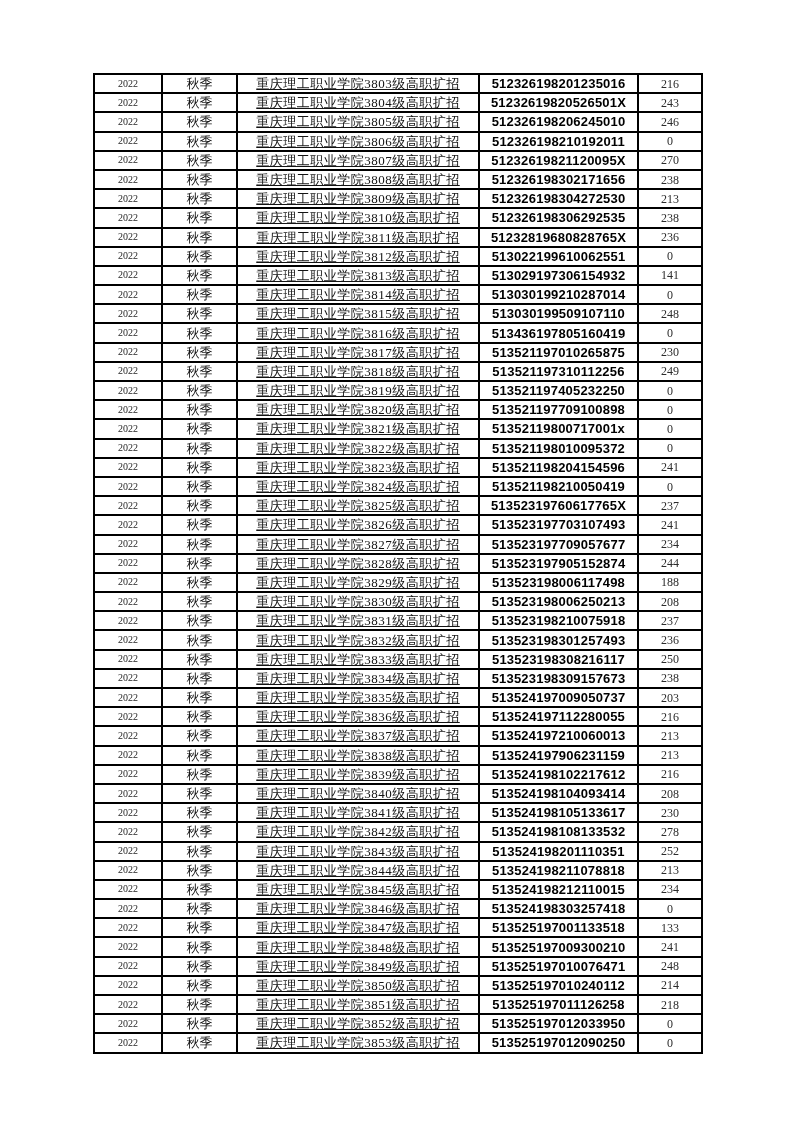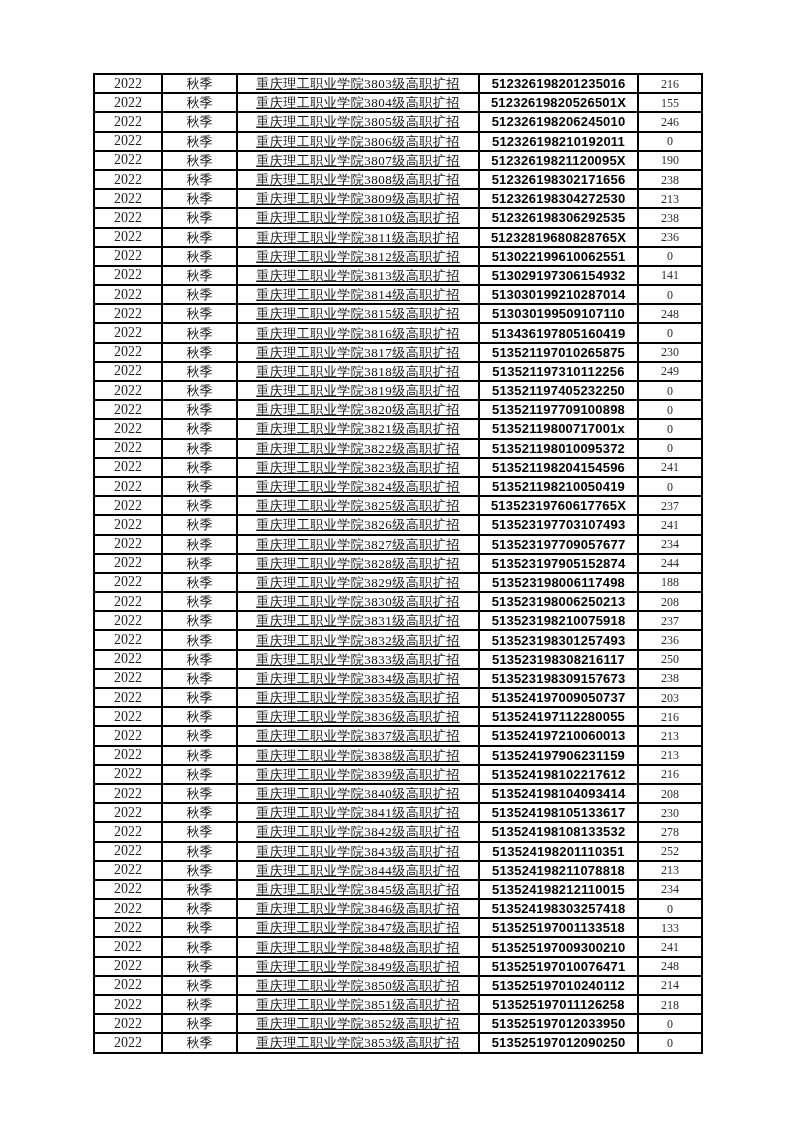--- a/index.html
+++ b/index.html
@@ -32,21 +32,21 @@
     height: 17.2px;
     padding: 0;
     text-align: center;
     vertical-align: middle;
     white-space: nowrap;
     overflow: hidden;
     line-height: 1;
   }
   td.col-0 { 
     font-family: "Liberation Serif", serif;
-    font-size: 14px;
+    font-size: 10px;
     color: #1f1f1f;
   }
   td.col-1 { 
     font-family: "Liberation Serif", serif;
     font-size: 13px;
     color: #141414;
   }
   td.col-2 { 
     font-family: "Liberation Serif", serif;
     font-size: 13px;
@@ -85,42 +85,42 @@
           <td class="col-1">秋季</td>
           <td class="col-2">重庆理工职业学院3803级高职扩招</td>
           <td class="col-3">512326198201235016</td>
           <td class="col-4">216</td>
         </tr>
         <tr>
           <td class="col-0">2022</td>
           <td class="col-1">秋季</td>
           <td class="col-2">重庆理工职业学院3804级高职扩招</td>
           <td class="col-3">51232619820526501X</td>
-          <td class="col-4">155</td>
+          <td class="col-4">243</td>
         </tr>
         <tr>
           <td class="col-0">2022</td>
           <td class="col-1">秋季</td>
           <td class="col-2">重庆理工职业学院3805级高职扩招</td>
           <td class="col-3">512326198206245010</td>
           <td class="col-4">246</td>
         </tr>
         <tr>
           <td class="col-0">2022</td>
           <td class="col-1">秋季</td>
           <td class="col-2">重庆理工职业学院3806级高职扩招</td>
           <td class="col-3">512326198210192011</td>
           <td class="col-4">0</td>
         </tr>
         <tr>
           <td class="col-0">2022</td>
           <td class="col-1">秋季</td>
           <td class="col-2">重庆理工职业学院3807级高职扩招</td>
           <td class="col-3">51232619821120095X</td>
-          <td class="col-4">190</td>
+          <td class="col-4">270</td>
         </tr>
         <tr>
           <td class="col-0">2022</td>
           <td class="col-1">秋季</td>
           <td class="col-2">重庆理工职业学院3808级高职扩招</td>
           <td class="col-3">512326198302171656</td>
           <td class="col-4">238</td>
         </tr>
         <tr>
           <td class="col-0">2022</td>

